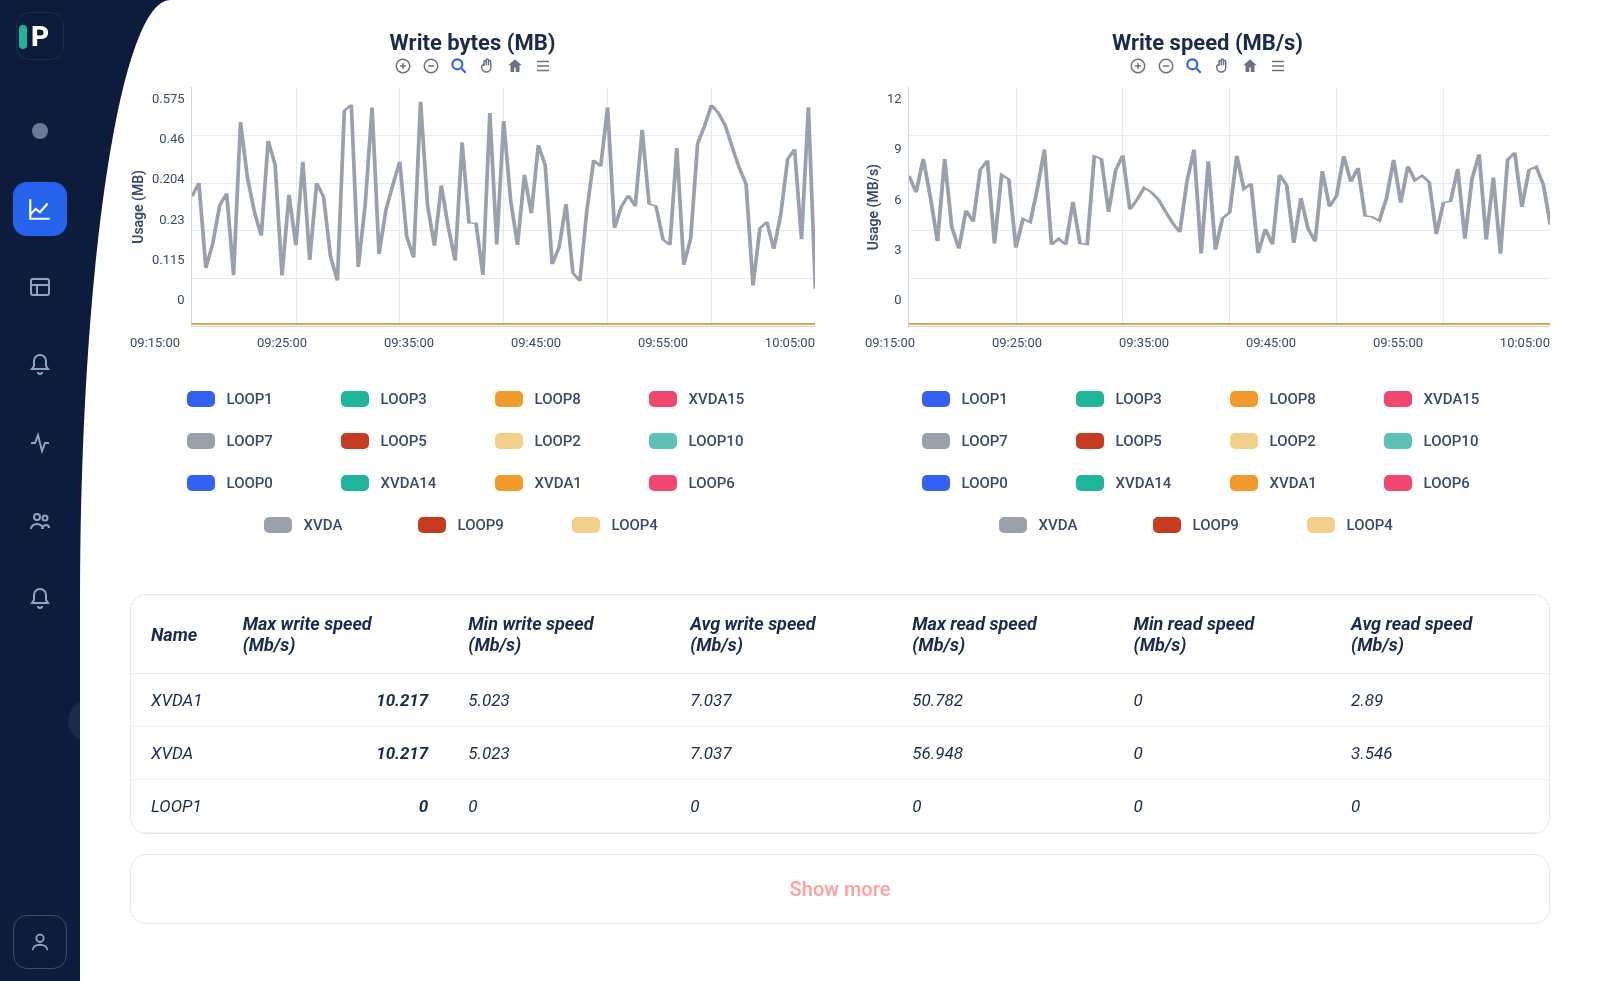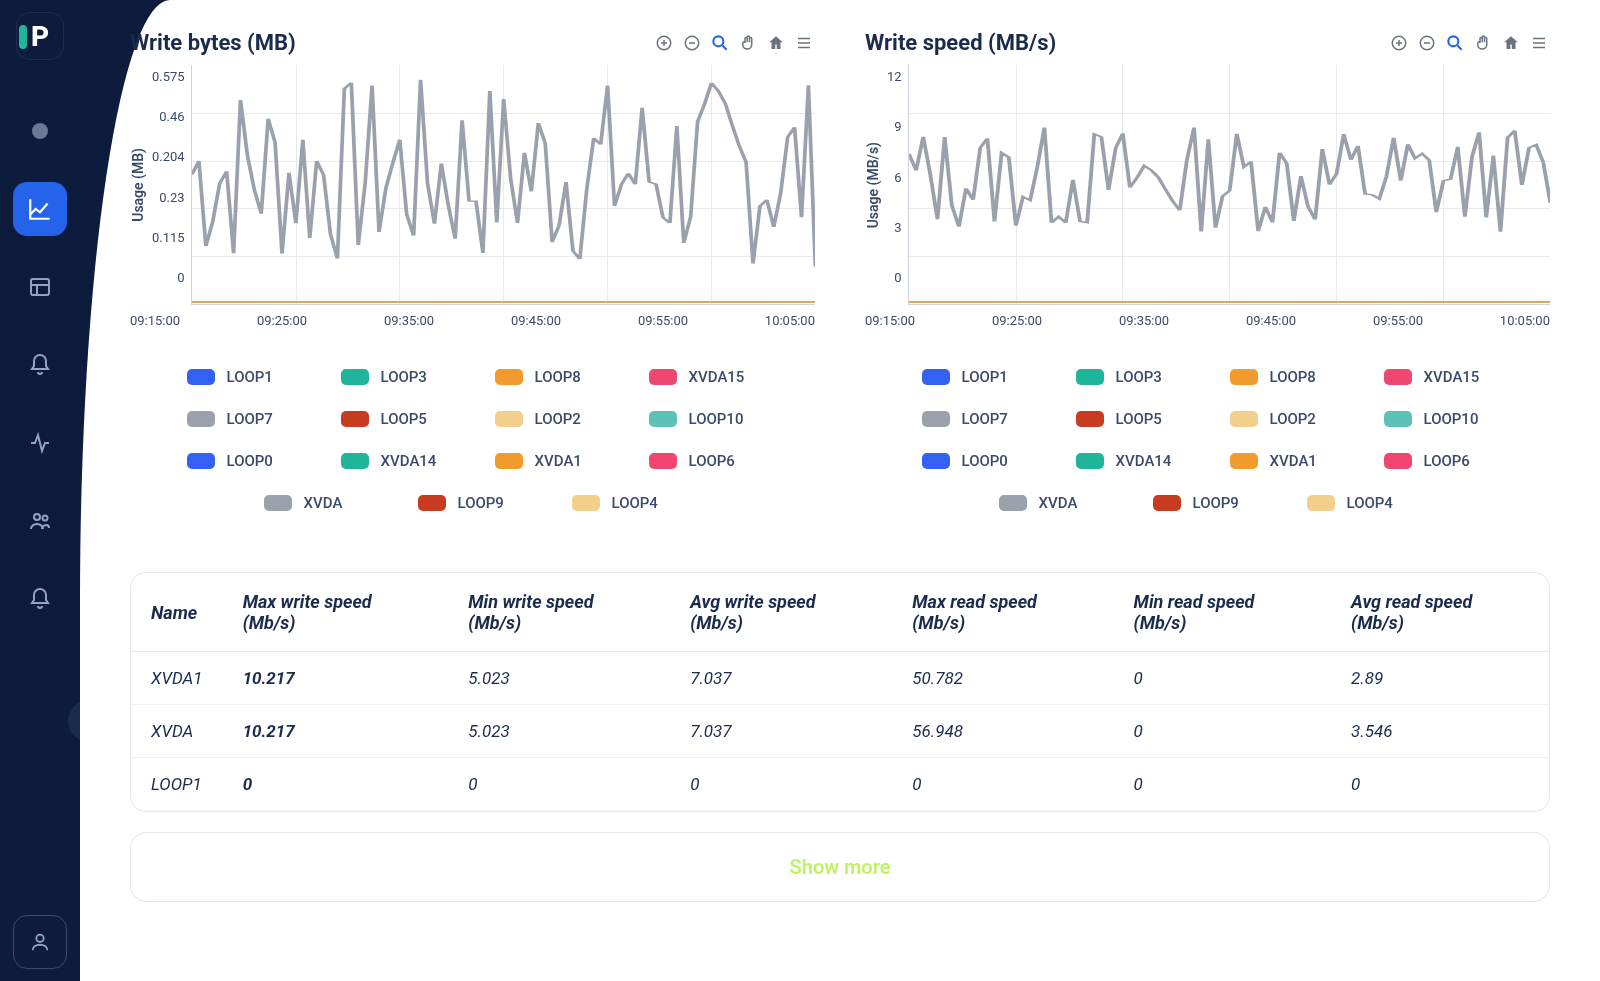--- a/index.html
+++ b/index.html
@@ -13,21 +13,21 @@
 .sidebar .nav-item.active{background:#2563eb;color:#fff;}
 .sidebar .bottom{margin-top:auto;}
 .user-icon{width:54px;height:54px;border-radius:14px;border:1px solid rgba(255,255,255,0.2);display:flex;align-items:center;justify-content:center;color:#97a1c0;}
 .expand-btn{position:absolute;right:-30px;top:700px;width:42px;height:42px;border-radius:50%;background:#1a2b4d;display:flex;align-items:center;justify-content:center;color:#fff;cursor:pointer;font-size:18px;}
 
 .main-wrap{flex:1;background:#0d1b3d;position:relative;}
 .curve-mask{position:absolute;inset:0;background:#fff;border-top-left-radius:90px 600px;}
 .main{position:relative;padding:30px 50px;}
 .charts-row{display:flex;gap:50px;margin-bottom:60px;}
 .chart-card{flex:1;}
-.chart-header{display:flex;align-items:center;justify-content:space-between;margin-bottom:10px;}
+.chart-header{display:flex;align-items:center;justify-content:space-between;margin-bottom:10px;flex-direction:column;}
 .chart-title{font-size:22px;font-weight:700;color:#1a2b4d;}
 .toolbar{display:flex;gap:6px;align-items:center;}
 .toolbar .tb{width:22px;height:22px;display:flex;align-items:center;justify-content:center;color:#6b7280;cursor:pointer;}
 .toolbar .tb.active{color:#2563eb;}
 
 .chart-body{display:flex;height:240px;}
 .ylabel{writing-mode:vertical-rl;transform:rotate(180deg);font-size:14px;color:#3a4a6b;font-weight:600;align-self:center;margin-right:6px;}
 .yaxis{display:flex;flex-direction:column;justify-content:space-between;align-items:flex-end;padding:4px 6px 20px 0;font-size:13px;color:#3a4a6b;height:100%;}
 .plot{flex:1;position:relative;border-left:1px solid #d0d4df;border-bottom:1px solid #d0d4df;overflow:hidden;}
 .grid-v{position:absolute;top:0;bottom:0;width:1px;background:#e8eaef;}
@@ -36,22 +36,22 @@
 .xaxis-wrap{}
 
 .legend{display:flex;flex-wrap:wrap;gap:24px 44px;margin-top:40px;justify-content:center;padding:0 20px;}
 .lg{display:flex;align-items:center;gap:12px;font-size:15px;color:#3a4a6b;font-weight:500;min-width:110px;}
 .sw{width:28px;height:16px;border-radius:5px;}
 
 .table-card{border:1px solid #e5e7eb;border-radius:16px;overflow:hidden;font-style:italic;}
 table{width:100%;border-collapse:collapse;}
 th{text-align:left;padding:18px 20px;font-size:18px;font-weight:700;color:#1a2b4d;border-bottom:1px solid #e5e7eb;}
 td{padding:16px 20px;font-size:17px;color:#1a2b4d;border-bottom:1px solid #f0f1f4;}
-td.bold{font-weight:700;}
-.show-more{border:1px solid #e5e7eb;border-radius:16px;margin-top:20px;padding:22px;text-align:center;font-size:20px;font-weight:600;color:#bef264;cursor:pointer;}
+td.bold{font-weight:700;text-align:right;}
+.show-more{border:1px solid #e5e7eb;border-radius:16px;margin-top:20px;padding:22px;text-align:center;font-size:20px;font-weight:600;color:#fca5a5;cursor:pointer;}
 
 svg.line{position:absolute;inset:0;width:100%;height:100%;}
 .flat-line{position:absolute;left:0;right:0;height:2px;background:#e0a84d;bottom:1px;}
 </style>
 </head>
 <body>
 
 <div class="layout">
   <div class="sidebar">
     <div class="logo">

